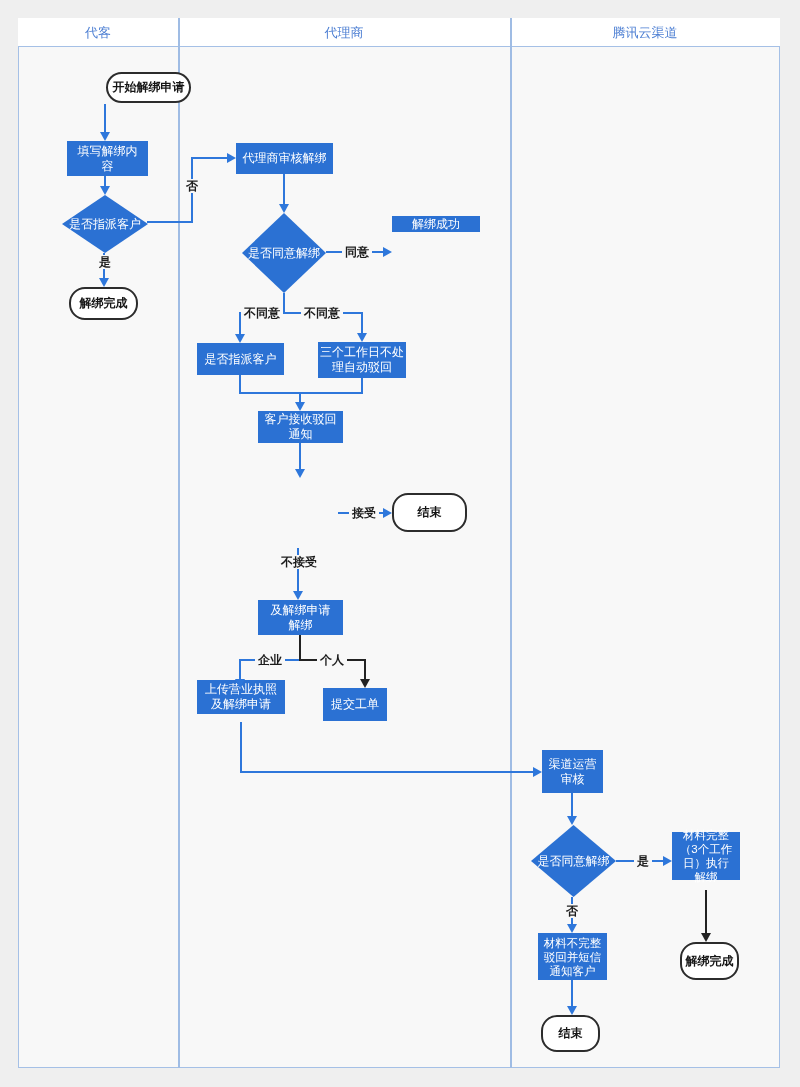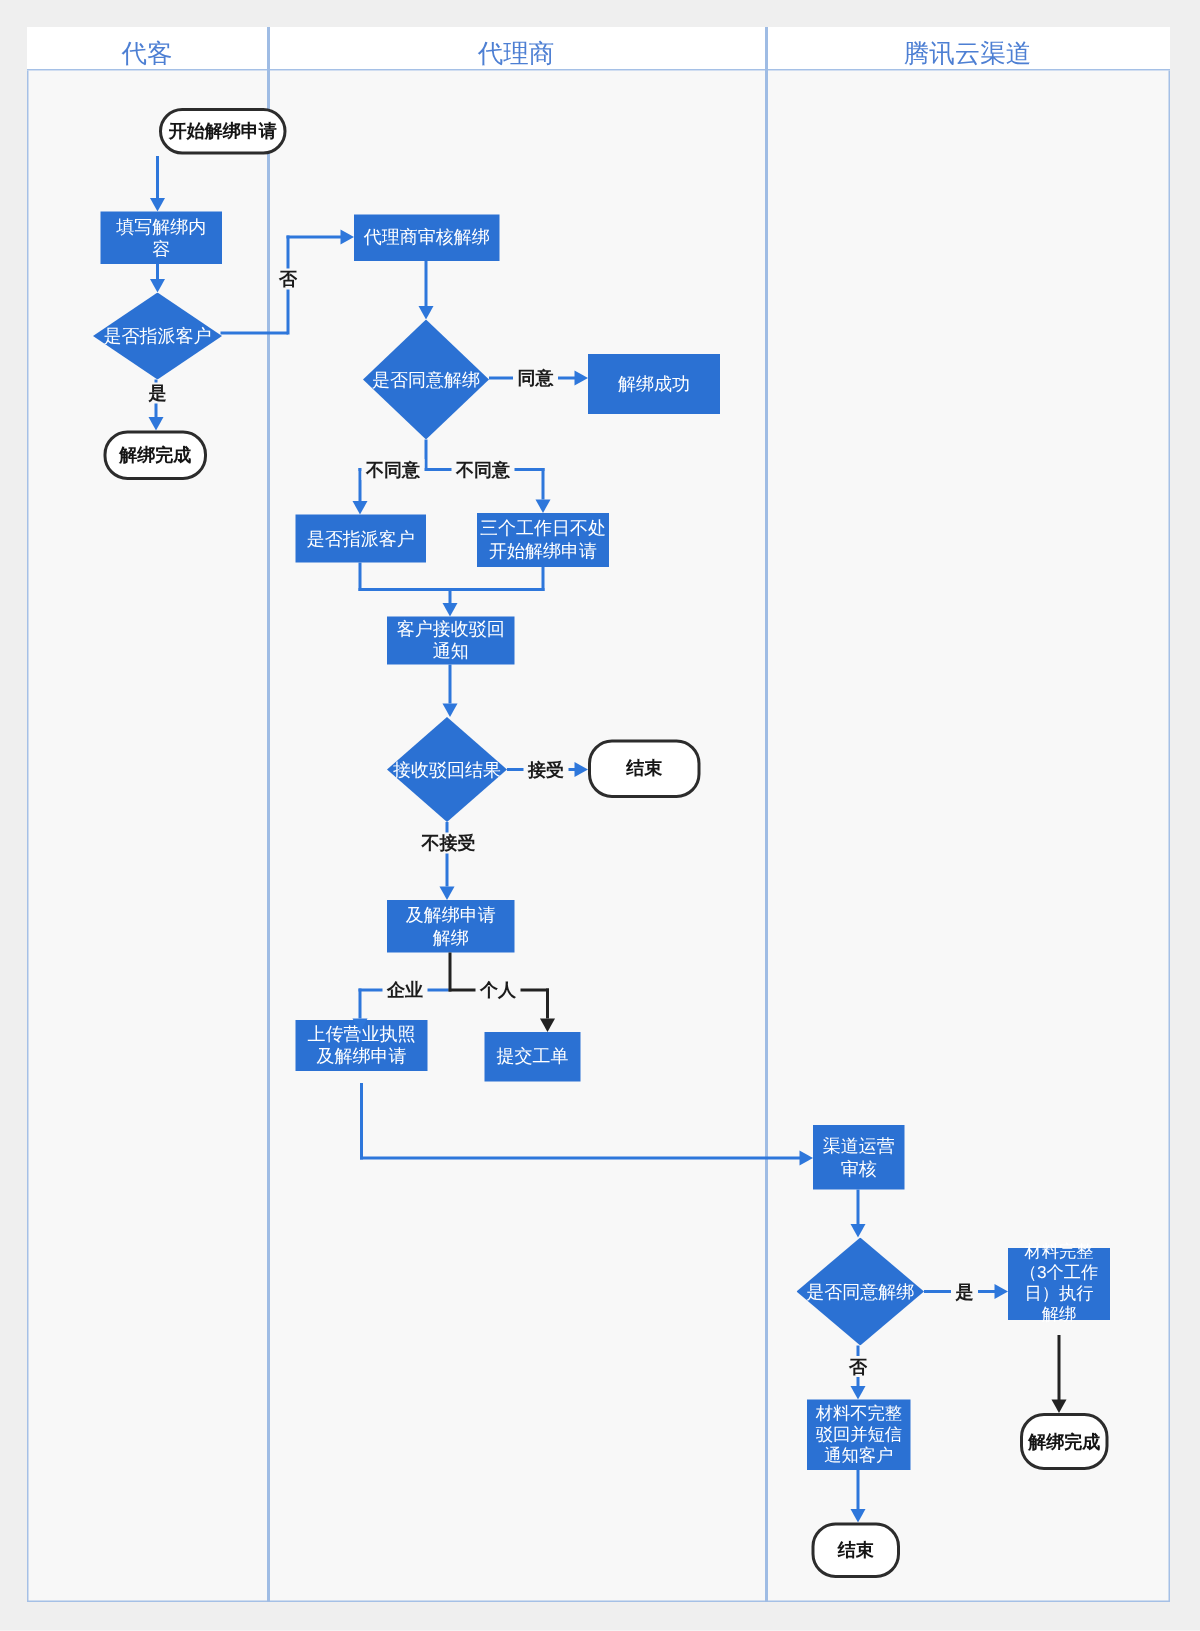--- a/index.html
+++ b/index.html
@@ -16,21 +16,21 @@
   }
   .header-row{
     position:absolute;left:18px;top:18px;width:762px;height:29px;
     background:#ffffff;border-bottom:1px solid #a5c0e6;box-sizing:border-box;
   }
   .lane-divider{
     position:absolute;top:18px;height:1050px;width:2px;background:#9fbce4;
   }
   .lane-title{
     position:absolute;top:24px;transform:translateX(-50%);
-    font-size:17px;color:#4d7fd3;white-space:nowrap;
+    font-size:13px;color:#4d7fd3;white-space:nowrap;
   }
   .node{
     position:absolute;display:flex;align-items:center;justify-content:center;
     text-align:center;white-space:pre-line;box-sizing:border-box;
   }
   .blue{
     background:#2b71d3;color:#ffffff;font-size:12px;line-height:15px;font-weight:500;
   }
   .sm{font-size:11.5px;line-height:14px;}
   .diamond{clip-path:polygon(50% 0,100% 50%,50% 100%,0 50%);}
@@ -69,27 +69,26 @@
   <div class="lane-title" style="left:645px;">腾讯云渠道</div>
 
   <div class="node terminal" style="left:62px;top:72px;width:85px;height:31px;margin-left:44px;">开始解绑申请</div>
   <div class="node blue" style="left:67px;top:141px;width:81px;height:35px;">填写解绑内
 容</div>
   <div class="node blue diamond" style="left:62px;top:195px;width:86px;height:58px;">是否指派客户</div>
   <div class="node terminal" style="left:69px;top:287px;width:69px;height:33px;">解绑完成</div>
 
   <div class="node blue" style="left:236px;top:143px;width:97px;height:31px;">代理商审核解绑</div>
   <div class="node blue diamond" style="left:242px;top:213px;width:84px;height:80px;">是否同意解绑</div>
-  <div class="node blue" style="left:392px;top:236px;width:88px;height:40px;">解绑成功</div>
+  <div class="node blue" style="left:392px;top:216px;width:88px;height:16px;">解绑成功</div>
   <div class="node blue" style="left:197px;top:343px;width:87px;height:32px;">是否指派客户</div>
   <div class="node blue" style="left:318px;top:342px;width:88px;height:36px;">三个工作日不处
-开始解绑申请</div>
+理自动驳回</div>
   <div class="node blue" style="left:258px;top:411px;width:85px;height:32px;">客户接收驳回
 通知</div>
-  <div class="node blue diamond" style="left:258px;top:478px;width:80px;height:70px;">接收驳回结果</div>
   <div class="node terminal" style="left:392px;top:493px;width:75px;height:39px;">结束</div>
   <div class="node blue" style="left:258px;top:600px;width:85px;height:35px;">及解绑申请
 解绑</div>
   <div class="node blue" style="left:197px;top:680px;width:88px;height:34px;">上传营业执照
 及解绑申请</div>
   <div class="node blue" style="left:323px;top:688px;width:64px;height:33px;">提交工单</div>
 
   <div class="node blue" style="left:542px;top:750px;width:61px;height:43px;">渠道运营
 审核</div>
   <div class="node blue diamond" style="left:531px;top:825px;width:85px;height:72px;">是否同意解绑</div>

